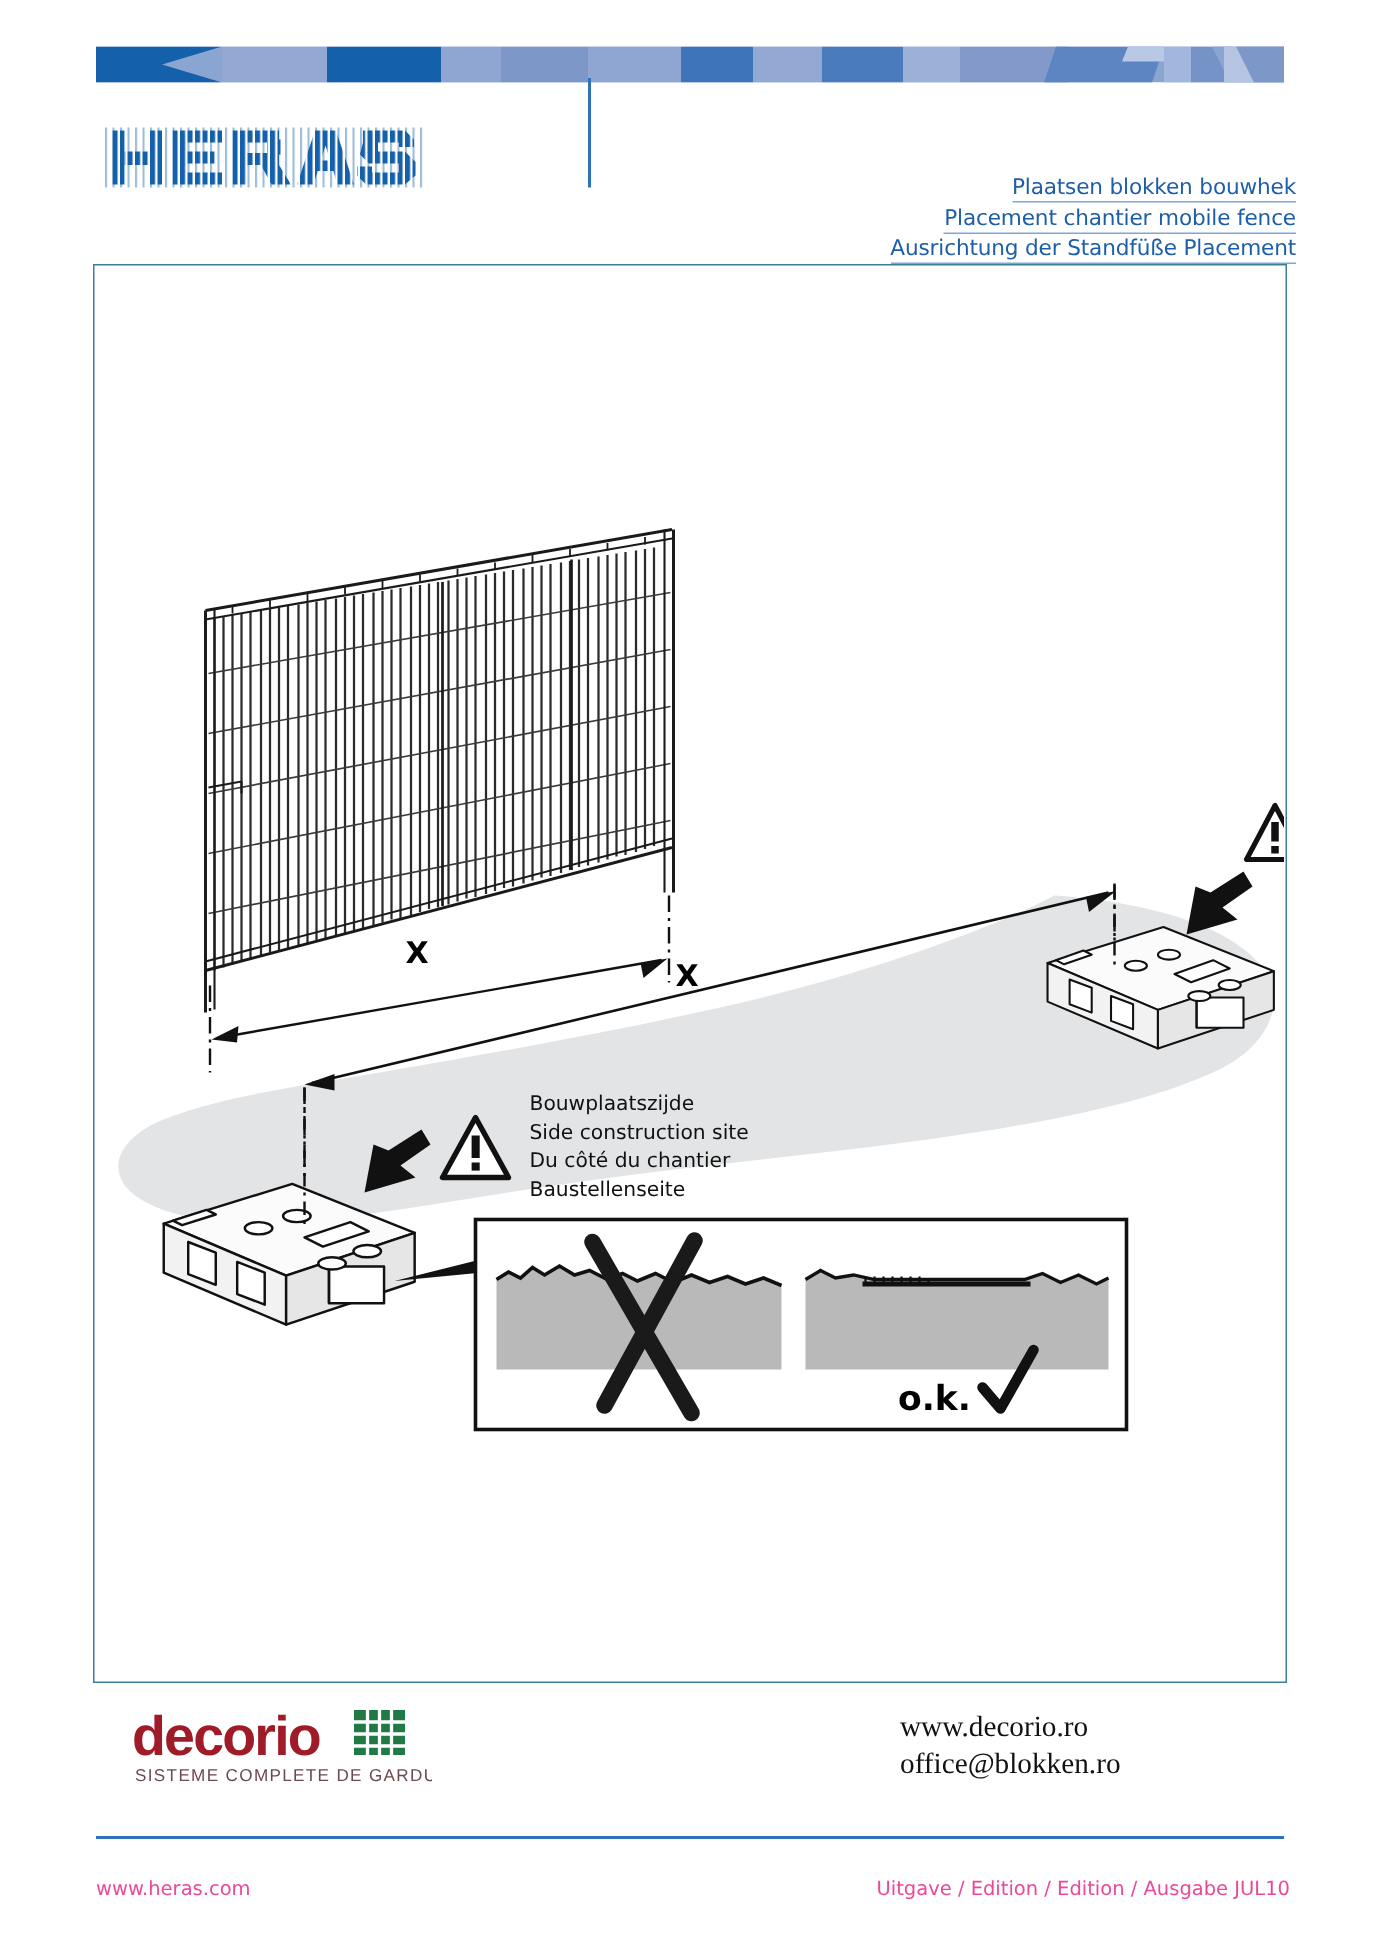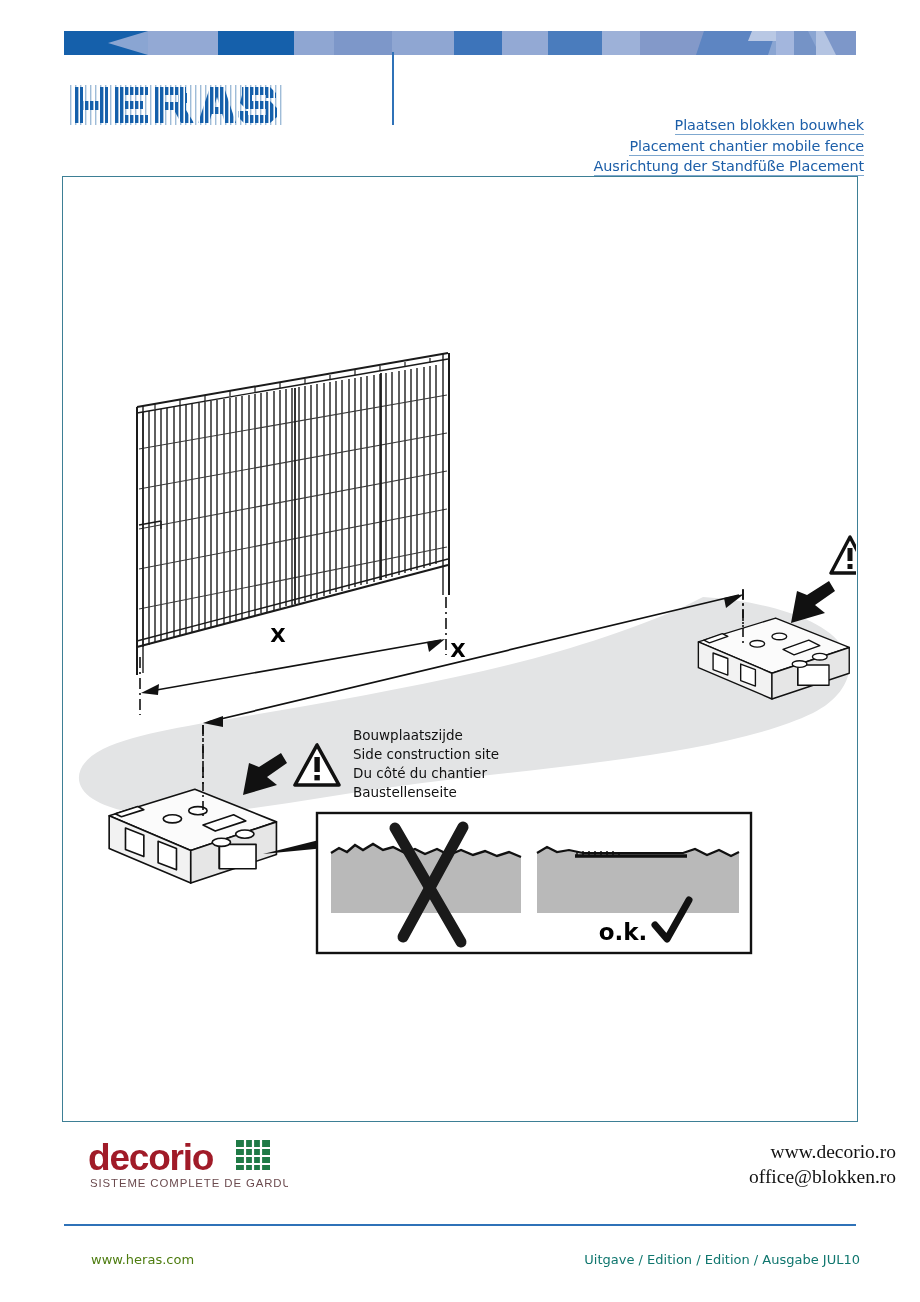--- a/index.html
+++ b/index.html
@@ -95,21 +95,21 @@
     width: 200px;
     height: 56px;
   }
   #decorio-logo svg { display: block; }
 
   #contact-block {
     position: absolute;
     left: 600px;
     top: 1140px;
     width: 296px;
-    text-align: right;
+    text-align: left;
     font-family: "Liberation Serif", serif;
     color: #111111;
   }
   .contact-line {
     display: block;
     font-size: 19.5px;
     line-height: 24.5px;
     white-space: nowrap;
   }
 
@@ -121,31 +121,30 @@
     height: 2px;
     background: #2f72b8;
   }
 
   #footer-left {
     position: absolute;
     left: 64px;
     top: 1252px;
     font-family: "DejaVu Sans", sans-serif;
     font-size: 13px;
-    color: #4d7c0f;
+    color: #ec4899;
     white-space: nowrap;
-    margin-left: 27px;
   }
   #footer-right {
     position: absolute;
     right: 60px;
     top: 1252px;
     font-family: "DejaVu Sans", sans-serif;
     font-size: 13px;
-    color: #0f766e;
+    color: #ec4899;
     white-space: nowrap;
   }
 
   
   .dwg-text {
     font-family: "DejaVu Sans", sans-serif;
     font-size: 13.5px;
     fill: #111111;
   }
   .dim-label {

